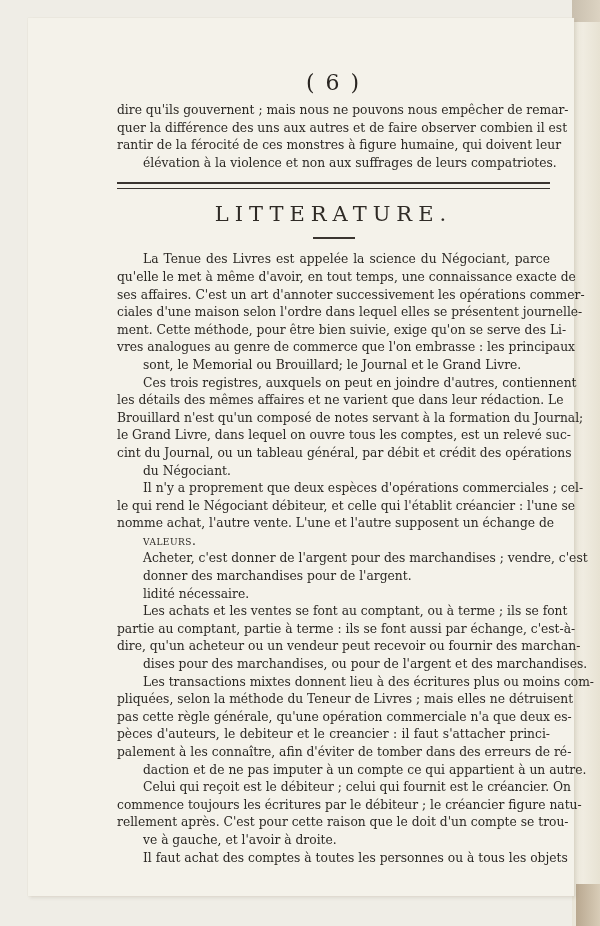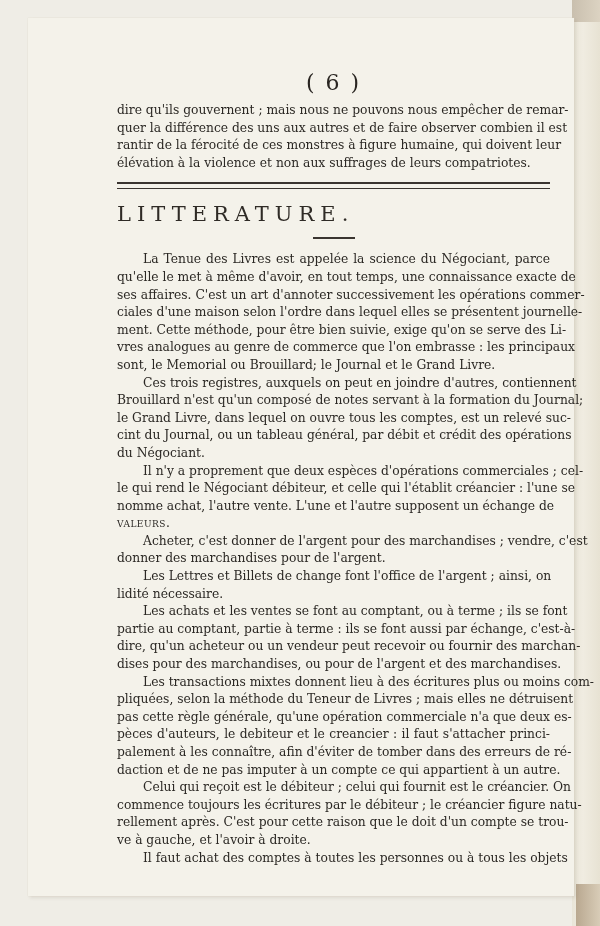--- a/index.html
+++ b/index.html
@@ -70,36 +70,38 @@
     }
     .para .ln {
       display: block;
       text-align: justify;
       text-align-last: justify;
       white-space: nowrap;
       overflow: visible;
     }
     .para .ln.last {
       text-align-last: left;
+      margin-left: 26px;
     }
     .indent {
       padding-left: 26px;
     }
     .sc {
       font-variant: small-caps;
       letter-spacing: 0.5px;
     }
     .double-rule {
       margin: 10px 0 0 0;
       height: 4px;
       border-top: 2px solid #3a3530;
       border-bottom: 1px solid #3a3530;
       width: 100%;
     }
     .section-title {
+      text-align: center;
       font-size: 21px;
       letter-spacing: 6px;
       margin: 12px 0 0 0;
       line-height: 26px;
       color: #2f2b26;
     }
     .short-rule {
       width: 42px;
       height: 2px;
       background: #3a3530;
@@ -137,40 +139,40 @@
       <span class="ln">qu'elle le met à même d'avoir, en tout temps, une connaissance exacte de</span>
       <span class="ln">ses affaires. C'est un art d'annoter successivement les opérations commer-</span>
       <span class="ln">ciales d'une maison selon l'ordre dans lequel elles se présentent journelle-</span>
       <span class="ln">ment. Cette méthode, pour être bien suivie, exige qu'on se serve des Li-</span>
       <span class="ln">vres analogues au genre de commerce que l'on embrasse : les principaux</span>
       <span class="ln last">sont, le Memorial ou Brouillard; le Journal et le Grand Livre.</span>
     </div>
 
     <div class="para">
       <span class="ln indent">Ces trois registres, auxquels on peut en joindre d'autres, contiennent</span>
+      <span class="ln">les détails des mêmes affaires et ne varient que dans leur rédaction. Le</span>
       <span class="ln">Brouillard n'est qu'un composé de notes servant à la formation du Journal;</span>
       <span class="ln">le Grand Livre, dans lequel on ouvre tous les comptes, est un relevé suc-</span>
       <span class="ln">cint du Journal, ou un tableau général, par débit et crédit des opérations</span>
       <span class="ln last">du Négociant.</span>
     </div>
 
     <div class="para">
       <span class="ln indent">Il n'y a proprement que deux espèces d'opérations commerciales ; cel-</span>
       <span class="ln">le qui rend le Négociant débiteur, et celle qui l'établit créancier : l'une se</span>
       <span class="ln">nomme achat, l'autre vente. L'une et l'autre supposent un échange de</span>
       <span class="ln last sc">valeurs.</span>
     </div>
 
     <div class="para">
       <span class="ln indent">Acheter, c'est donner de l'argent pour des marchandises ; vendre, c'est</span>
       <span class="ln last">donner des marchandises pour de l'argent.</span>
     </div>
 
     <div class="para">
-      <span class="ln indent">Les Lettres et Billets de change font l'office de l'argent ; ainsi, on</span>
       <span class="ln last">lidité nécessaire.</span>
     </div>
 
     <div class="para">
       <span class="ln indent">Les achats et les ventes se font au comptant, ou à terme ; ils se font</span>
       <span class="ln">partie au comptant, partie à terme : ils se font aussi par échange, c'est-à-</span>
       <span class="ln">dire, qu'un acheteur ou un vendeur peut recevoir ou fournir des marchan-</span>
       <span class="ln last">dises pour des marchandises, ou pour de l'argent et des marchandises.</span>
     </div>
 

